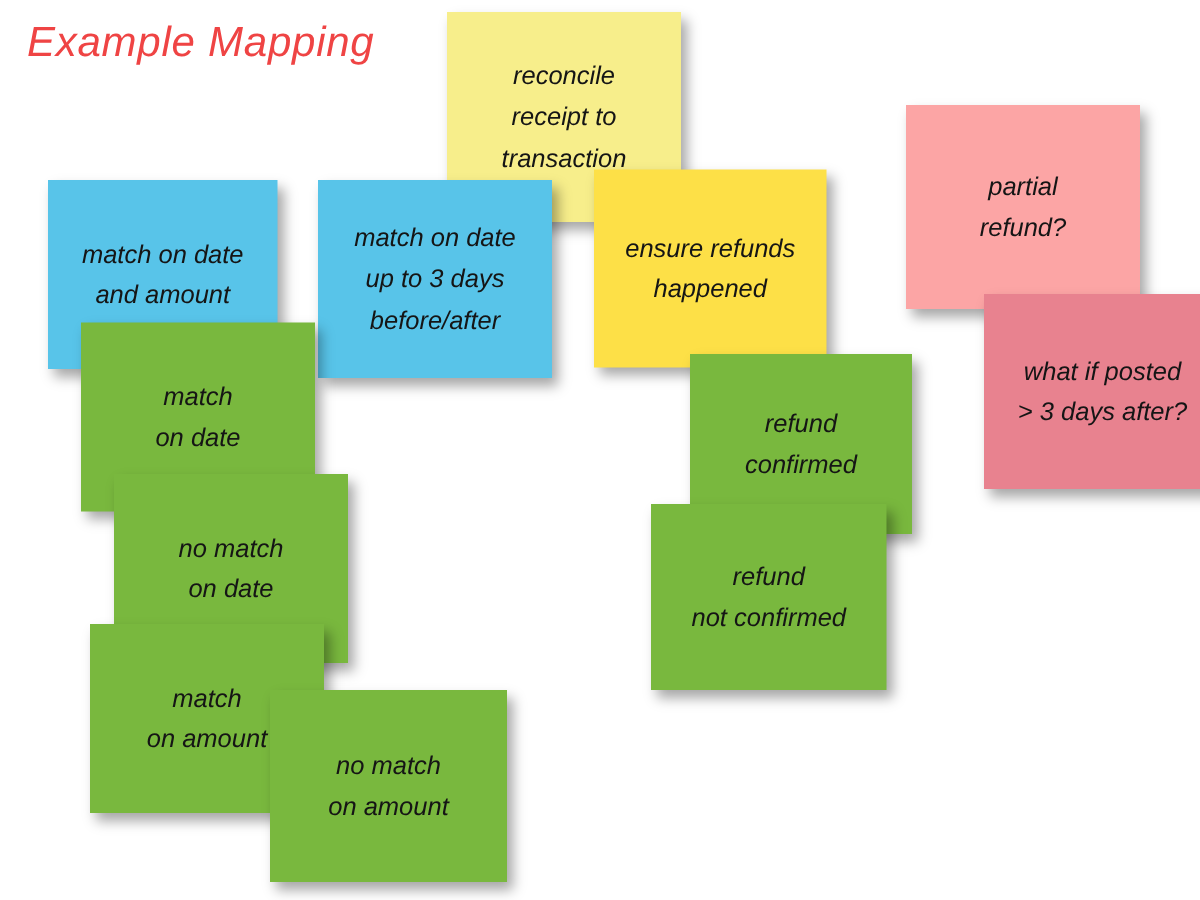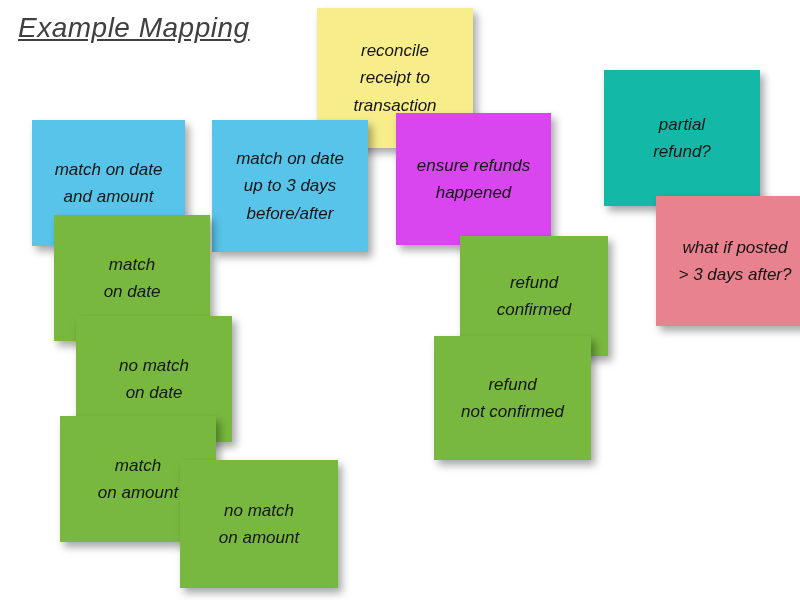--- a/index.html
+++ b/index.html
@@ -14,23 +14,22 @@
     background: #ffffff;
     overflow: hidden;
     font-family: "Liberation Sans", sans-serif;
   }
   #title {
     position: absolute;
     left: 18px;
     top: 12px;
     font-size: 28px;
     font-style: italic;
-    color: #404040;
+    color: #ef4444;
     letter-spacing: 0.5px;
-    text-decoration: underline;
   }
   .note {
     position: absolute;
     display: flex;
     align-items: center;
     justify-content: center;
     text-align: center;
     font-style: italic;
     font-size: 17px;
     line-height: 1.6;
@@ -39,21 +38,21 @@
     box-shadow: 4px 5px 8px rgba(0,0,0,0.35);
     padding: 4px;
     box-sizing: border-box;
   }
   
   .c-yellow { background: #f7ee8b; }
   .c-blue   { background: #58c4e9; }
   .c-green  { background: #79b83e; margin-left: 40px; }
   .c-pink   { background: #e8828f; }
 
-  .n1  { left: 317px; top: 8px;   width: 156px; height: 140px; z-index: 1; }
+  .n1  { left: 298px; top: 8px;   width: 156px; height: 140px; z-index: 1; }
   .n2  { left: 32px;  top: 120px; width: 153px; height: 126px; z-index: 1; }
   .n3  { left: 212px; top: 120px; width: 156px; height: 132px; z-index: 1; }
   .n4  { left: 396px; top: 113px; width: 155px; height: 132px; z-index: 2; }
   .n5  { left: 604px; top: 70px;  width: 156px; height: 136px; z-index: 1; }
   .n6  { left: 620px; top: 196px; width: 158px; height: 130px; z-index: 2; }
   .n7  { left: 14px;  top: 215px; width: 156px; height: 126px; z-index: 2; }
   .n8  { left: 36px;  top: 316px; width: 156px; height: 126px; z-index: 3; }
   .n9  { left: 20px;  top: 416px; width: 156px; height: 126px; z-index: 4; }
   .n10 { left: 140px; top: 460px; width: 158px; height: 128px; z-index: 5; }
   .n11 { left: 420px; top: 236px; width: 148px; height: 120px; z-index: 3; }
@@ -66,23 +65,23 @@
   <div id="title">Example Mapping</div>
 
   <div class="note c-yellow n1" style="background: rgb(247, 238, 139);">reconcile
 receipt to
 transaction</div>
   <div class="note c-blue   n2" style="background: rgb(88, 196, 233);">match on date
 and amount</div>
   <div class="note c-blue   n3" style="background: rgb(88, 196, 233);">match on date
 up to 3 days
 before/after</div>
-  <div class="note c-blue   n4" style="background: #d946ef;">ensure refunds
+  <div class="note c-blue   n4" style="background: #fde047;">ensure refunds
 happened</div>
-  <div class="note c-pink   n5" style="background: #14b8a6;">partial
+  <div class="note c-pink   n5" style="background: #fca5a5;">partial
 refund?</div>
   <div class="note c-pink   n6" style="background: rgb(232, 130, 143); margin-left: 36px;">what if posted
 &gt; 3 days after?</div>
   <div class="note c-green  n7" style="background: rgb(121, 184, 62);">match
 on date</div>
   <div class="note c-green  n8" style="background: rgb(121, 184, 62);">no match
 on date</div>
   <div class="note c-green  n9" style="background: rgb(121, 184, 62);">match
 on amount</div>
   <div class="note c-green  n10" style="background: rgb(121, 184, 62);">no match

